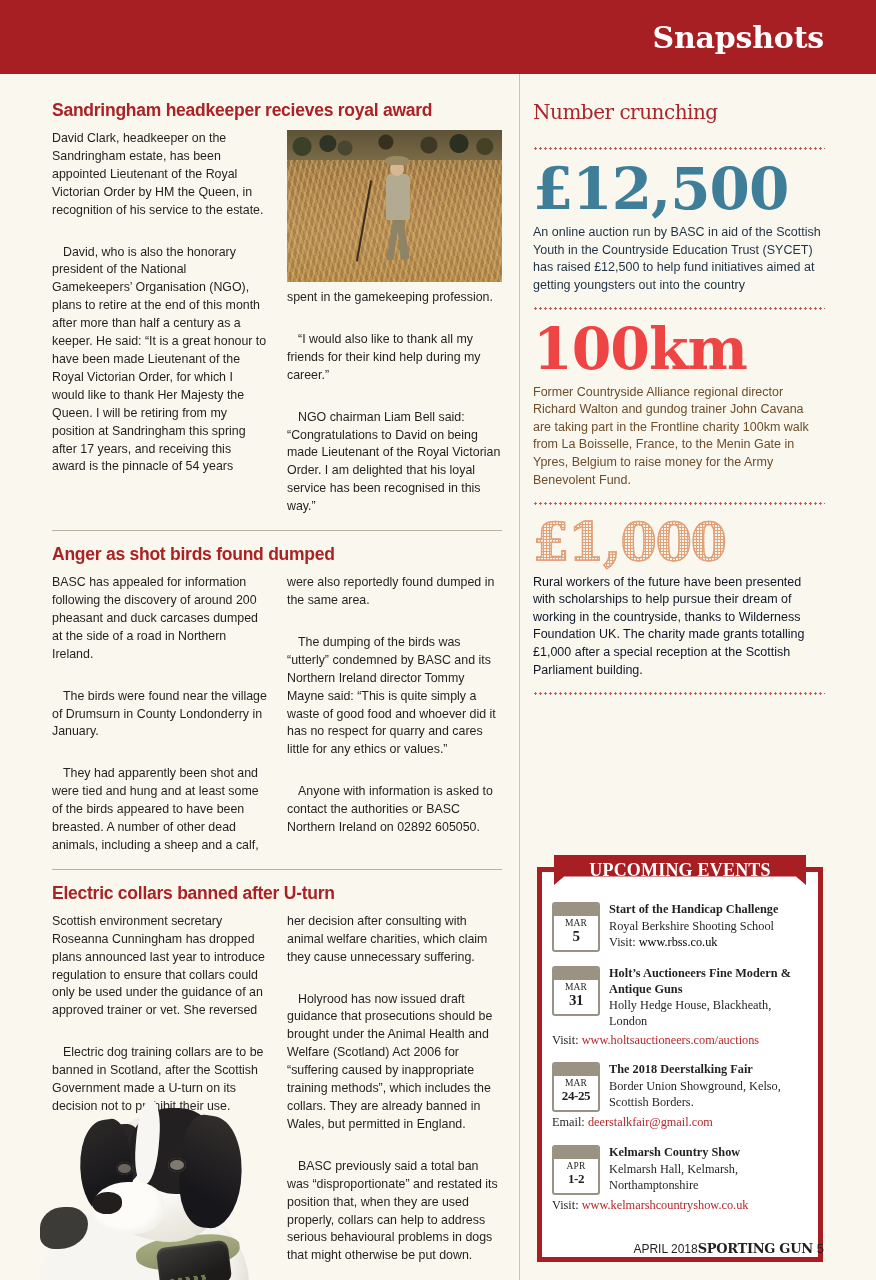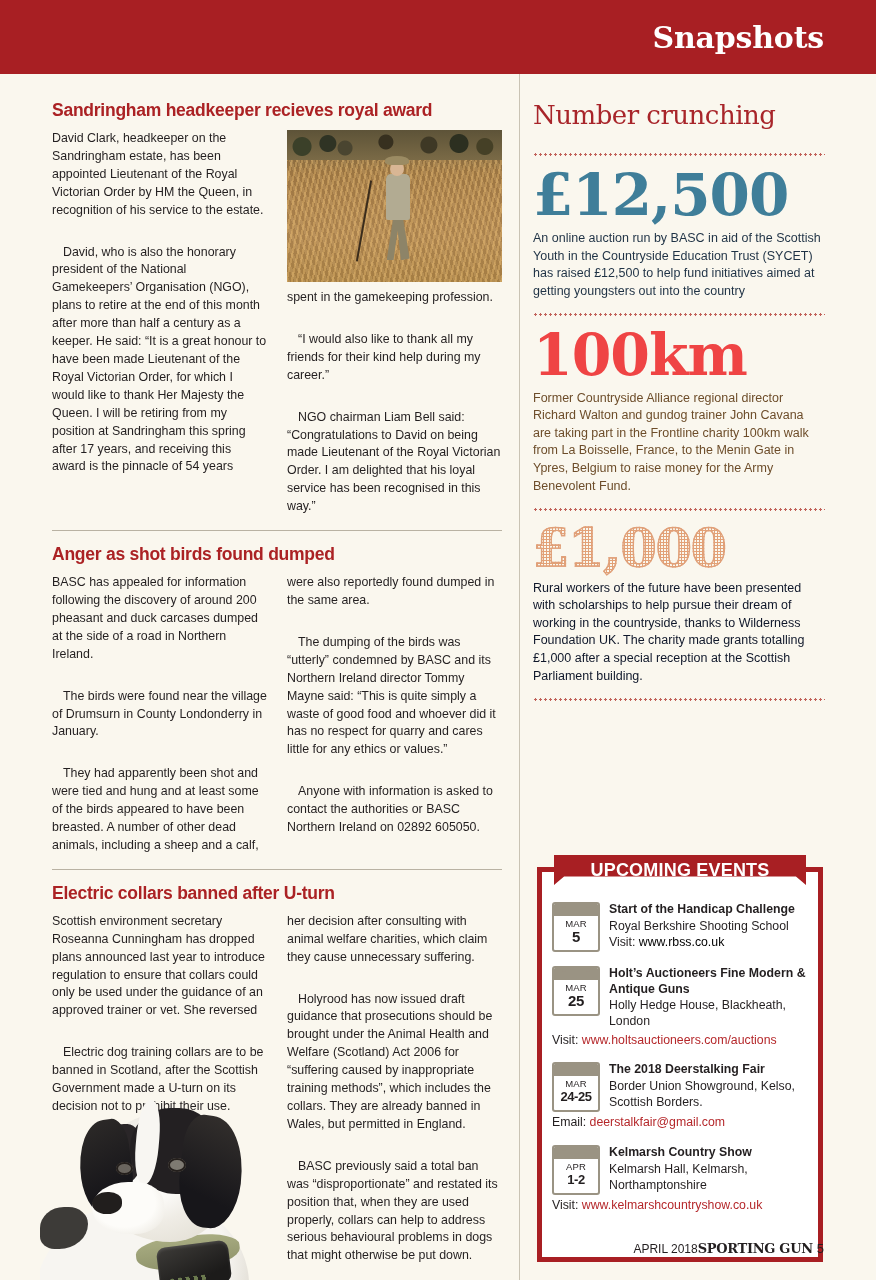--- a/index.html
+++ b/index.html
@@ -237,21 +237,21 @@
   .sidebar {
     position: absolute;
     left: 533px;
     top: 26px;
     width: 292px;
   }
 
   .nc-title {
     font-family: "DejaVu Serif", serif;
     color: #a8252a;
-    font-size: 26px;
+    font-size: 20px;
     letter-spacing: -0.5px;
     margin-bottom: 23px;
   }
 
   .dotted-sep {
     height: 3px;
     margin: 13px 0 12px 0;
     background-image: radial-gradient(circle, #c1625a 1px, transparent 1.2px);
     background-size: 5px 3px;
     background-repeat: repeat-x;
@@ -287,20 +287,21 @@
 
   
   .events-box {
     position: absolute;
     left: 537px;
     top: 793px;
     width: 286px;
     height: 395px;
     border: 5px solid #a81f23;
     background: #ffffff;
+    font-family: Liberation Serif, serif;
   }
   .events-banner {
     position: absolute;
     left: 12px;
     right: 12px;
     top: -17px;
     height: 30px;
     background: #a81f23;
     color: #fff;
     font-weight: bold;
@@ -539,21 +540,21 @@
           <div class="ev-title">Start of the Handicap Challenge</div>
           <div class="ev-venue">Royal Berkshire Shooting School</div>
           <div class="ev-link"><span>Visit:</span> <span class="url">www.rbss.co.uk</span></div>
         </div>
       </div>
 
       <div class="event">
         <div class="cal-icon">
           <div class="cal-top"></div>
           <div class="cal-mon">MAR</div>
-          <div class="cal-day">25</div>
+          <div class="cal-day">31</div>
         </div>
         <div class="ev-text">
           <div class="ev-title">Holt’s Auctioneers Fine Modern &amp; Antique Guns</div>
           <div class="ev-venue">Holly Hedge House, Blackheath, London</div>
         </div>
       </div>
       <div class="ev-link-wide" style="margin:-12px 0 14px 0;"><span>Visit:</span> <span class="url">www.holtsauctioneers.com/auctions</span></div>
 
       <div class="event">
         <div class="cal-icon">

